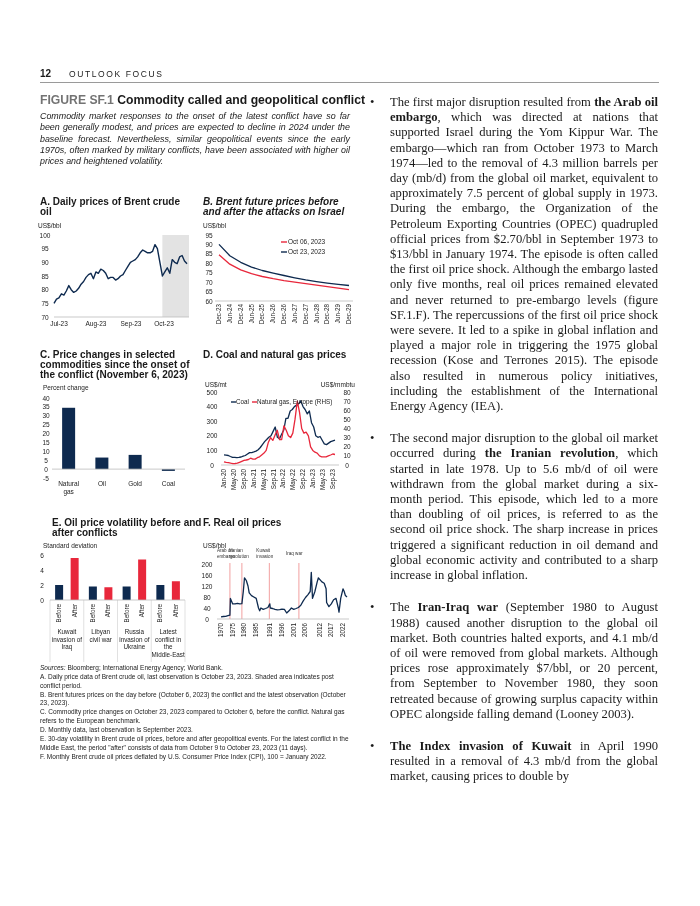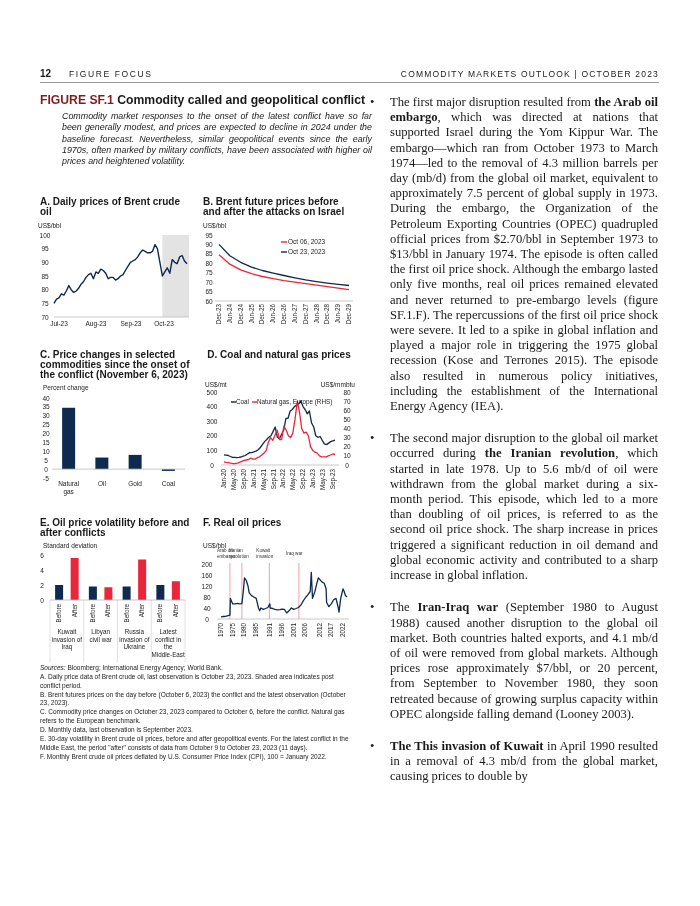--- a/index.html
+++ b/index.html
@@ -2,53 +2,52 @@
 <html><head>
 <meta charset="utf-8">
 <style>
   html,body{margin:0;padding:0;background:#fff;}
   body{width:700px;height:906px;position:relative;overflow:hidden;font-family:"Liberation Sans",sans-serif;color:#1a1a1a;}
   .hdr{position:absolute;top:56px;left:40px;right:41px;height:14px;border-bottom:1px solid #9a9a9a;margin-top:12px;}
   .hdr .pg{position:absolute;left:0;top:0;font-weight:bold;font-size:10px;}
   .hdr .sec{position:absolute;left:29px;top:1px;font-size:8.5px;letter-spacing:1.6px;}
   .hdr .rt{position:absolute;right:0;top:1px;font-size:8.5px;letter-spacing:1.2px;}
   .figtitle{position:absolute;left:40px;top:93px;font-size:12.2px;font-weight:bold;white-space:nowrap;}
-  .figtitle .num{color:#7f1d1d;}
-  .figdesc{position:absolute;left:40px;top:111px;width:310px;font-size:8.9px;font-style:italic;line-height:11.3px;text-align:justify;margin-left:22px;}
+  .figtitle .num{color:#737373;}
+  .figdesc{position:absolute;left:40px;top:111px;width:310px;font-size:8.9px;font-style:italic;line-height:11.3px;text-align:justify;}
   .ptitle{position:absolute;font-size:10px;font-weight:bold;line-height:10px;}
   svg.ch{position:absolute;overflow:visible;}
   svg text{font-family:"Liberation Sans",sans-serif;}
   .notes{position:absolute;left:40px;top:664px;width:312px;font-size:6.5px;line-height:8.3px;}
   .notes p{margin:0 0 1px 0;}
   .notes .src{font-style:italic;}
   .body{position:absolute;left:368px;top:95px;width:290px;font-family:"Liberation Serif",serif;font-size:12.6px;line-height:15.2px;}
   .bullet{position:relative;padding-left:22px;margin-bottom:17px;text-align:justify;}
   .bullet .dot{position:absolute;left:2px;top:0;}
   .bullet b{font-weight:bold;}
 </style>
 </head>
 <body>
 
 <div class="hdr">
   <span class="pg">12</span>
-  <span class="sec">FIGURE FOCUS</span>
-  <span class="rt">COMMODITY MARKETS OUTLOOK | OCTOBER 2023</span>
+  <span class="sec">OUTLOOK FOCUS</span>
 </div>
 
 <div class="figtitle">
   <span class="num">FIGURE SF.1</span>
   <span>Commodity called and geopolitical conflict</span>
 </div>
 <div class="figdesc">Commodity market responses to the onset of the latest conflict have so far been generally modest, and prices are expected to decline in 2024 under the baseline forecast. Nevertheless, similar geopolitical events since the early 1970s, often marked by military conflicts, have been associated with higher oil prices and heightened volatility.</div>
 
 <div class="ptitle" style="left:40px;top:197px;width:150px;">A. Daily prices of Brent crude oil</div>
-<div class="ptitle" style="left:203px;top:197px;width:152px;">B. Brent future prices before and after the attacks on Israel</div>
+<div class="ptitle" style="left:203px;top:197px;width:152px;font-style:italic;">B. Brent future prices before and after the attacks on Israel</div>
 <div class="ptitle" style="left:40px;top:350px;width:150px;">C. Price changes in selected commodities since the onset of the conflict (November 6, 2023)</div>
-<div class="ptitle" style="left:203px;top:350px;width:152px;text-align:center;">D. Coal and natural gas prices</div>
-<div class="ptitle" style="left:40px;top:518px;width:150px;">E. Oil price volatility before and after conflicts</div>
+<div class="ptitle" style="left:203px;top:350px;width:152px;">D. Coal and natural gas prices</div>
+<div class="ptitle" style="left:52px;top:518px;width:150px;">E. Oil price volatility before and after conflicts</div>
 <div class="ptitle" style="left:203px;top:518px;width:152px;">F. Real oil prices</div>
 
 <svg class="ch" id="chA" style="left:30px;top:220px;" width="165" height="115">
     <text x="8" y="8" font-size="6.5" fill="#222">US$/bbl</text>
     <rect x="132.37037037037038" y="15" width="26.62962962962962" height="82" fill="#e3e3e3"></rect>
     <line x1="24" y1="97" x2="159" y2="97" stroke="#bbb" stroke-width="0.8"></line>
     <text x="15" y="99.5" font-size="6.5" text-anchor="middle" fill="#222">70</text>
     <text x="15" y="85.83333333333333" font-size="6.5" text-anchor="middle" fill="#222">75</text>
     <text x="15" y="72.16666666666667" font-size="6.5" text-anchor="middle" fill="#222">80</text>
     <text x="15" y="58.5" font-size="6.5" text-anchor="middle" fill="#222">85</text>
@@ -242,15 +241,15 @@
   <div class="bullet">
     <span class="dot">•</span><span>The first major disruption resulted from </span><b>the Arab oil embargo</b><span>, which was directed at nations that supported Israel during the Yom Kippur War. The embargo—which ran from October 1973 to March 1974—led to the removal of 4.3 million barrels per day (mb/d) from the global oil market, equivalent to approximately 7.5 percent of global supply in 1973. During the embargo, the Organization of the Petroleum Exporting Countries (OPEC) quadrupled official prices from $2.70/bbl in September 1973 to $13/bbl in January 1974. The episode is often called the first oil price shock. Although the embargo lasted only five months, real oil prices remained elevated and never returned to pre-embargo levels (figure SF.1.F). The repercussions of the first oil price shock were severe. It led to a spike in global inflation and played a major role in triggering the 1975 global recession (Kose and Terrones 2015). The episode also resulted in numerous policy initiatives, including the establishment of the International Energy Agency (IEA).</span>
   </div>
   <div class="bullet">
     <span class="dot">•</span><span>The second major disruption to the global oil market occurred during </span><b>the Iranian revolution</b><span>, which started in late 1978. Up to 5.6 mb/d of oil were withdrawn from the global market during a six-month period. This episode, which led to a more than doubling of oil prices, is referred to as the second oil price shock. The sharp increase in prices triggered a significant reduction in oil demand and global economic activity and contributed to a sharp increase in global inflation.</span>
   </div>
   <div class="bullet">
     <span class="dot">•</span><span>The </span><b>Iran-Iraq war</b><span> (September 1980 to August 1988) caused another disruption to the global oil market. Both countries halted exports, and 4.1 mb/d of oil were removed from global markets. Although prices rose approximately $7/bbl, or 20 percent, from September to November 1980, they soon retreated because of growing surplus capacity within OPEC alongside falling demand (Looney 2003).</span>
   </div>
   <div class="bullet">
-    <span class="dot">•</span><span></span><b>The This invasion of Kuwait</b><span> in April 1990 resulted in a removal of 4.3 mb/d from the global market, causing prices to double by</span>
+    <span class="dot">•</span><span></span><b>The Index invasion of Kuwait</b><span> in April 1990 resulted in a removal of 4.3 mb/d from the global market, causing prices to double by</span>
   </div>
 </div>
 
 </body></html>

